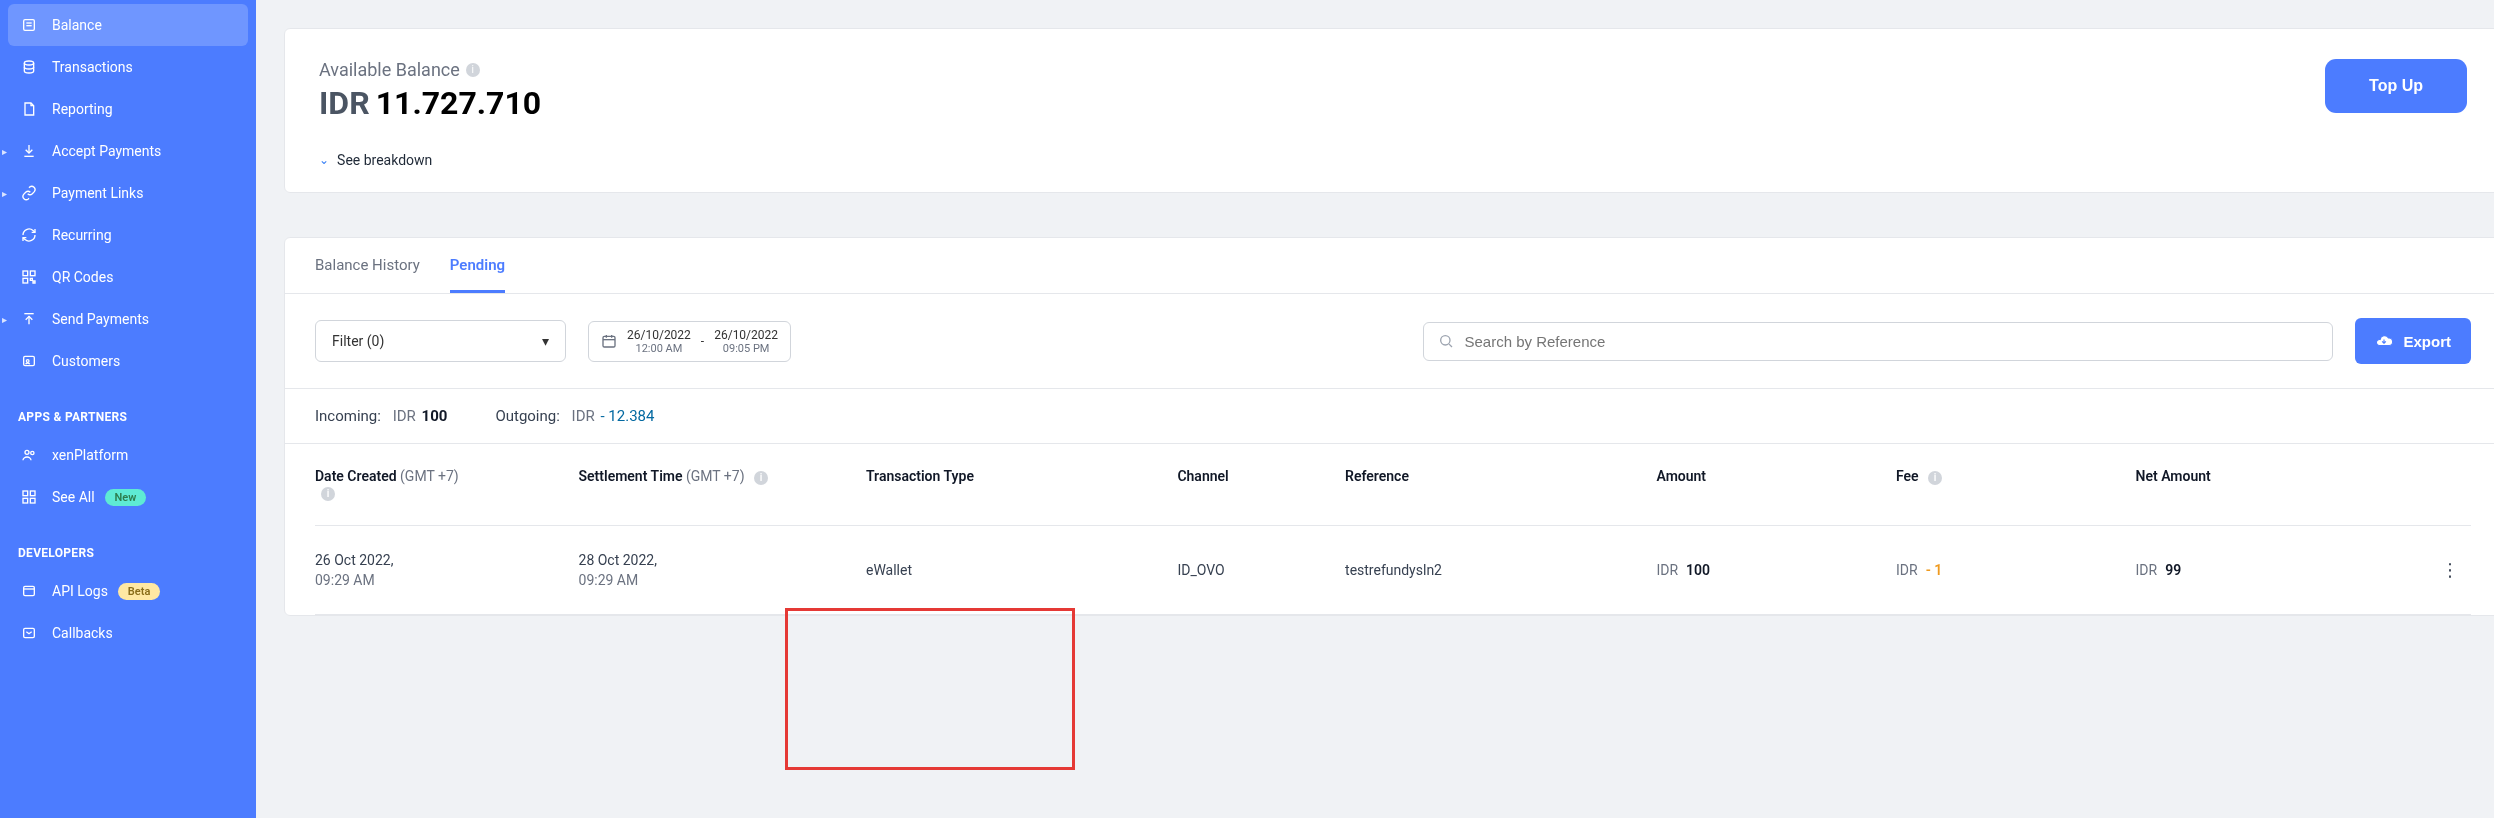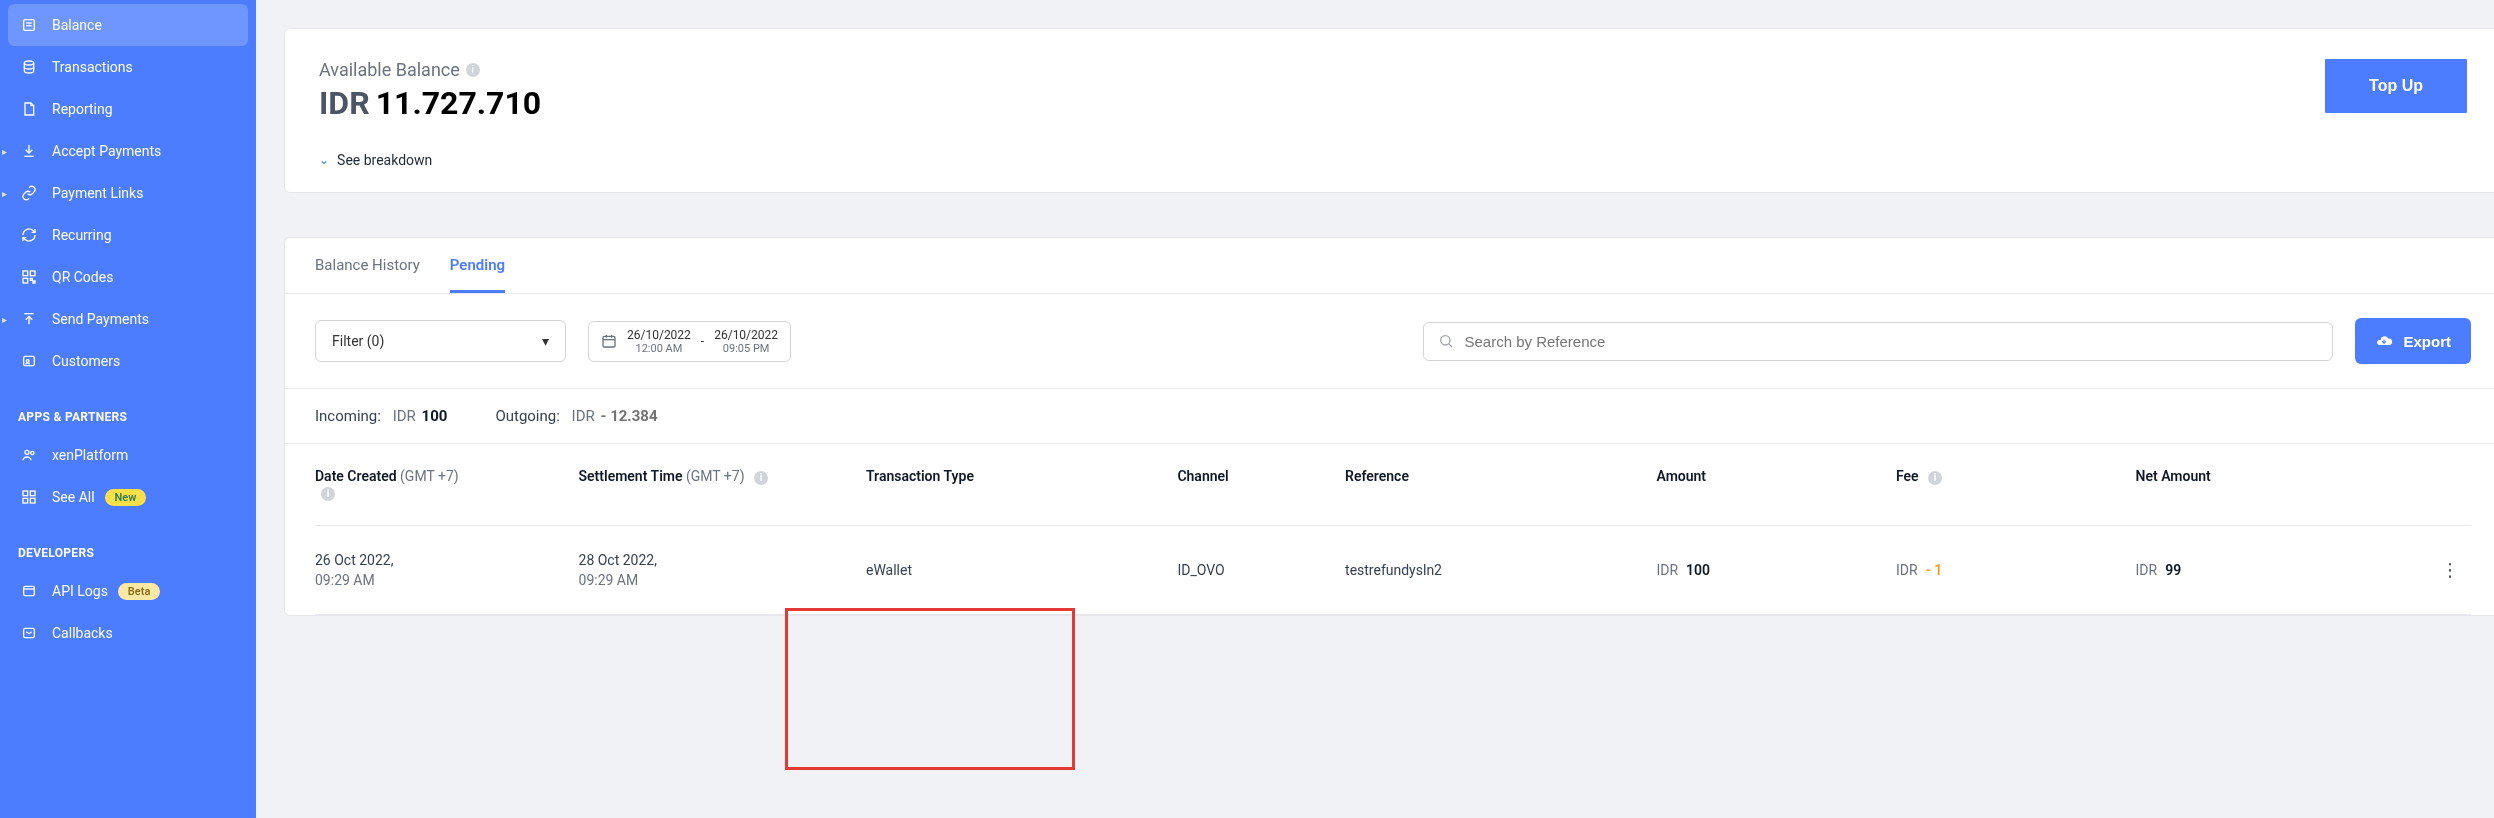--- a/index.html
+++ b/index.html
@@ -52,21 +52,21 @@
     }
     .sidebar-item .badge {
       margin-left: 10px;
       background: #fff;
       color: #4c7cff;
       border-radius: 10px;
       padding: 2px 10px;
       font-size: 11px;
       font-weight: 600;
     }
-    .sidebar-item .badge.green { background: #fde047; color: #2e7d4f; }
+    .sidebar-item .badge.green { background: #5eead4; color: #2e7d4f; }
     .sidebar-item .badge.yellow { background: #ffe8a3; color: #8a6d1a; }
     .sidebar-section-title {
       padding: 28px 18px 10px;
       font-size: 12px;
       font-weight: 700;
       letter-spacing: 0.3px;
     }
     
     
     .main { flex: 1; padding: 0 28px 0 28px; overflow: auto; }
@@ -88,21 +88,21 @@
     .balance-label { font-size: 18px; color: #6b7280; display: flex; align-items: center; }
     .balance-value { font-size: 32px; color: #000; font-weight: 700; margin-top: 4px; }
     .balance-value .ccy { color: #4b5563; margin-right: 6px; }
     .breakdown-link { margin-top: 30px; display: inline-flex; align-items: center; gap: 8px; color: #1f2937; font-size: 14px; cursor: pointer; }
     .breakdown-link .chev { color: #3b82f6; font-size: 12px; }
     
     .btn-primary {
       background: #4c7cff;
       color: #fff;
       border: none;
-      border-radius: 1px;
+      border-radius: 11px;
       padding: 18px 44px;
       font-size: 16px;
       font-weight: 600;
       cursor: pointer;
     }
     
     
     .tab-card { margin-top: 44px; width: 2218px; }
     
     .tabs {
@@ -190,21 +190,21 @@
       padding: 18px 30px;
       border-top: 1px solid #e5e7eb;
       border-bottom: 1px solid #e5e7eb;
       display: flex;
       gap: 48px;
       font-size: 15px;
       color: #374151;
     }
     .summary-bar .ccy { color: #6b7280; margin: 0 2px 0 8px; }
     .summary-bar .pos { font-weight: 700; color: #111827; }
-    .summary-bar .neg { font-weight: 700; color: #737373; }
+    .summary-bar .neg { font-weight: 400; color: #0369a1; }
     
     
     .table-wrap { padding: 0 30px; }
     table { width: 100%; border-collapse: collapse; }
     th {
       text-align: left;
       padding: 24px 12px 24px 0;
       font-size: 14px;
       font-weight: 600;
       color: #111827;

